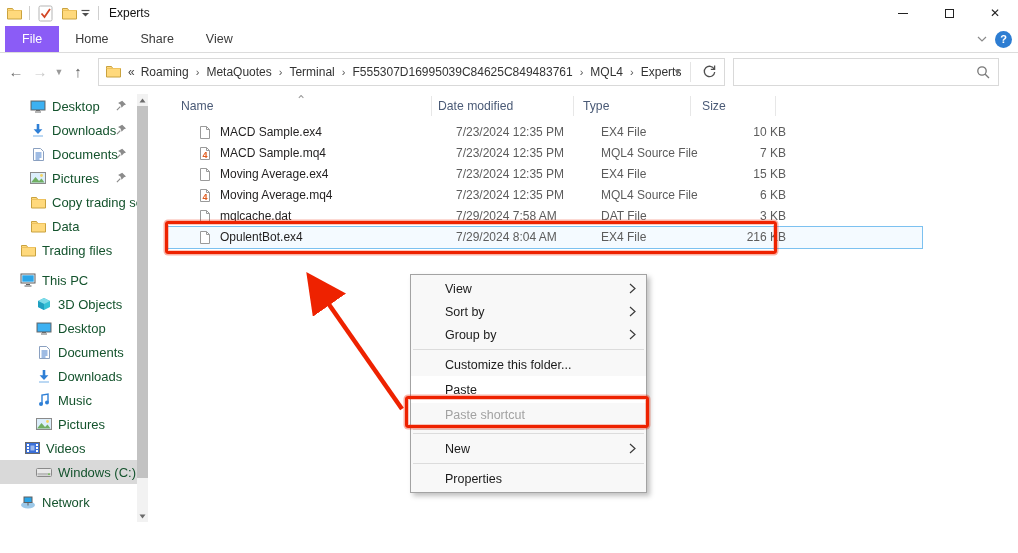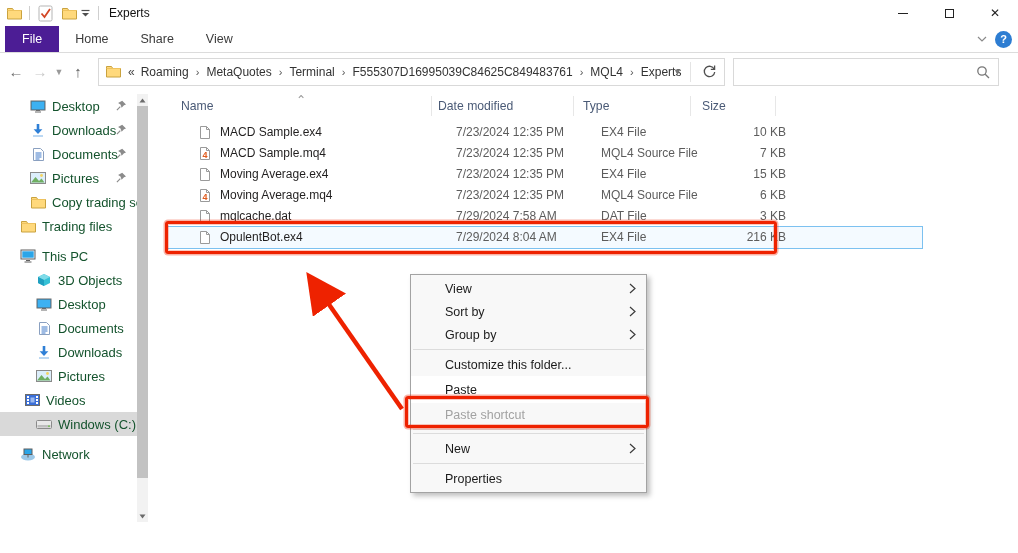--- a/index.html
+++ b/index.html
@@ -15,21 +15,21 @@
   .tb-ic { display:inline-flex; align-items:center; justify-content:center; width:18px; height:18px; }
   #win-title { font-size:12px; color:#111; margin-left:4px; }
   #caption-btns { position:absolute; right:0; top:0; height:26px; display:flex; }
   .cap-btn { width:46px; height:26px; display:flex; align-items:center; justify-content:center; color:#222; font-size:12px; }
   .cap-btn .min-glyph { width:10px; border-top:1px solid #222; display:inline-block; }
   .cap-btn .max-glyph { width:9px; height:9px; border:1px solid #222; display:inline-block; }
   
   #ribbon { position:absolute; left:0; top:26px; width:1018px; height:27px; border-bottom:1px solid #dcdcdc; background:#fff; }
   #tab-row { display:flex; height:26px; align-items:stretch; }
   .rtab { padding:0 16px; display:flex; align-items:center; font-size:12.5px; color:#3b3b3b; }
-  .rtab.file { background:#4c1d95; color:#fff; margin-left:5px; padding:0 17px;text-align:right; }
+  .rtab.file { background:#8b5cf6; color:#fff; margin-left:5px; padding:0 17px;text-align:right; }
   #ribbon-right { position:absolute; right:6px; top:26px; height:26px; display:flex; align-items:center; gap:8px; }
   #help-btn { width:17px; height:17px; border-radius:50%; background:#2d7dd2; color:#fff; font-weight:bold; font-size:11px; display:flex; align-items:center; justify-content:center; }
   
   #addr-row { position:absolute; left:0; top:53px; width:1018px; height:37px; background:#fff; display:flex; align-items:center; }
   .nav-btn { width:24px; height:24px; display:flex; align-items:center; justify-content:center; font-size:15px; }
   #back-btn { color:#6e6e6e; margin-left:4px; }
   #fwd-btn { color:#c8c8c8; }
   #histdd-btn { color:#9a9a9a; width:14px; font-size:9px; }
   #up-btn { color:#5f5f5f; margin-right:8px; }
   #breadcrumb-box { width:627px; height:28px; border:1px solid #d9d9d9; display:flex; align-items:center; padding-left:5px; position:relative; }
@@ -250,20 +250,29 @@
         </div>
         <div class="sb-item" style="padding-left: 30px;">
           <span class="ic">
             <svg width="15" height="13" viewBox="0 0 15 13">
               <path d="M.5 1.5h5l1.3 2h7.7v8.5H.5z" fill="#ffd97c" stroke="#c9a23f"></path>
               <path d="M.5 3.5h14" stroke="#eec25e"></path>
             </svg>
           </span>
           <span class="lbl">Copy trading set</span>
         </div>
+        <div class="sb-item" style="padding-left: 30px;">
+          <span class="ic">
+            <svg width="15" height="13" viewBox="0 0 15 13">
+              <path d="M.5 1.5h5l1.3 2h7.7v8.5H.5z" fill="#ffd97c" stroke="#c9a23f"></path>
+              <path d="M.5 3.5h14" stroke="#eec25e"></path>
+            </svg>
+          </span>
+          <span class="lbl">Data</span>
+        </div>
         <div class="sb-item" style="padding-left: 20px;">
           <span class="ic">
             <svg width="15" height="13" viewBox="0 0 15 13">
               <path d="M.5 1.5h5l1.3 2h7.7v8.5H.5z" fill="#ffd97c" stroke="#c9a23f"></path>
               <path d="M.5 3.5h14" stroke="#eec25e"></path>
             </svg>
           </span>
           <span class="lbl">Trading files</span>
         </div>
         <div style="height: 6px;"></div>
@@ -308,20 +317,30 @@
         </div>
         <div class="sb-item" style="padding-left: 36px;">
           <span class="ic">
             <svg width="14" height="14" viewBox="0 0 14 14">
               <path d="M7 1v7" stroke="#2e7fd6" stroke-width="2.6"></path>
               <path d="M2.6 6.2 7 11l4.4-4.8z" fill="#2e7fd6"></path>
               <path d="M2 13h10" stroke="#9ec7ee" stroke-width="1.4"></path>
             </svg>
           </span>
           <span class="lbl">Downloads</span>
+        </div>
+        <div class="sb-item" style="padding-left: 36px;">
+          <span class="ic">
+            <svg width="12" height="14" viewBox="0 0 12 14">
+              <path d="M4 11V2l6-1v8" fill="none" stroke="#2e7fd6" stroke-width="1.4"></path>
+              <circle cx="3" cy="11" r="2" fill="#2e7fd6"></circle>
+              <circle cx="9" cy="9.5" r="2" fill="#2e7fd6"></circle>
+            </svg>
+          </span>
+          <span class="lbl">Music</span>
         </div>
         <div class="sb-item" style="padding-left: 36px;">
           <span class="ic">
             <svg width="16" height="12" viewBox="0 0 16 12">
               <rect x=".5" y=".5" width="15" height="11" fill="#dceefb" stroke="#8a8a8a"></rect>
               <path d="M1 10.5 5.5 5l3.5 4 2.5-2.5 3 4z" fill="#6fae62"></path>
               <circle cx="11.5" cy="3.5" r="1.4" fill="#f5d35e"></circle>
             </svg>
           </span>
           <span class="lbl">Pictures</span>

